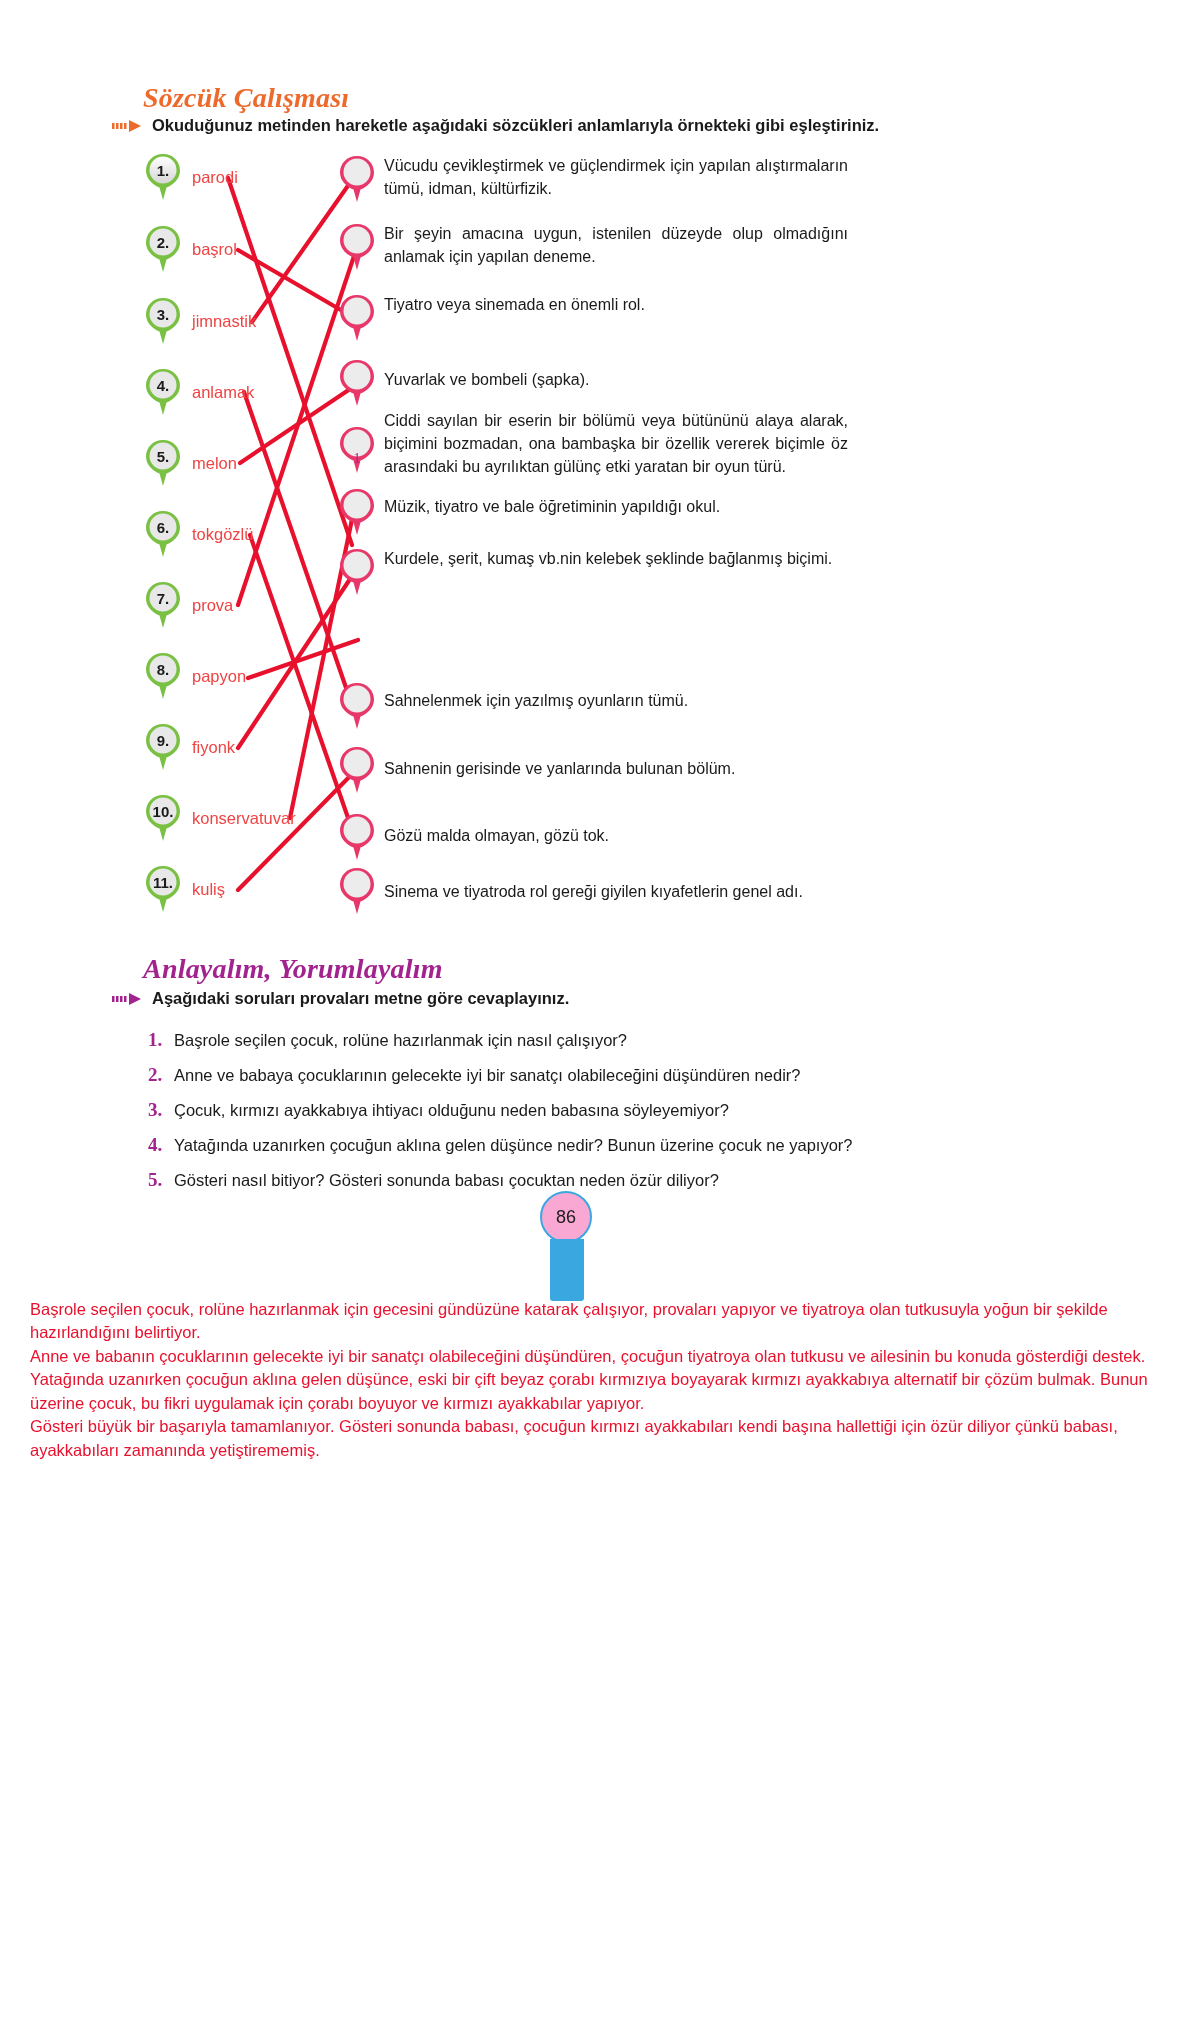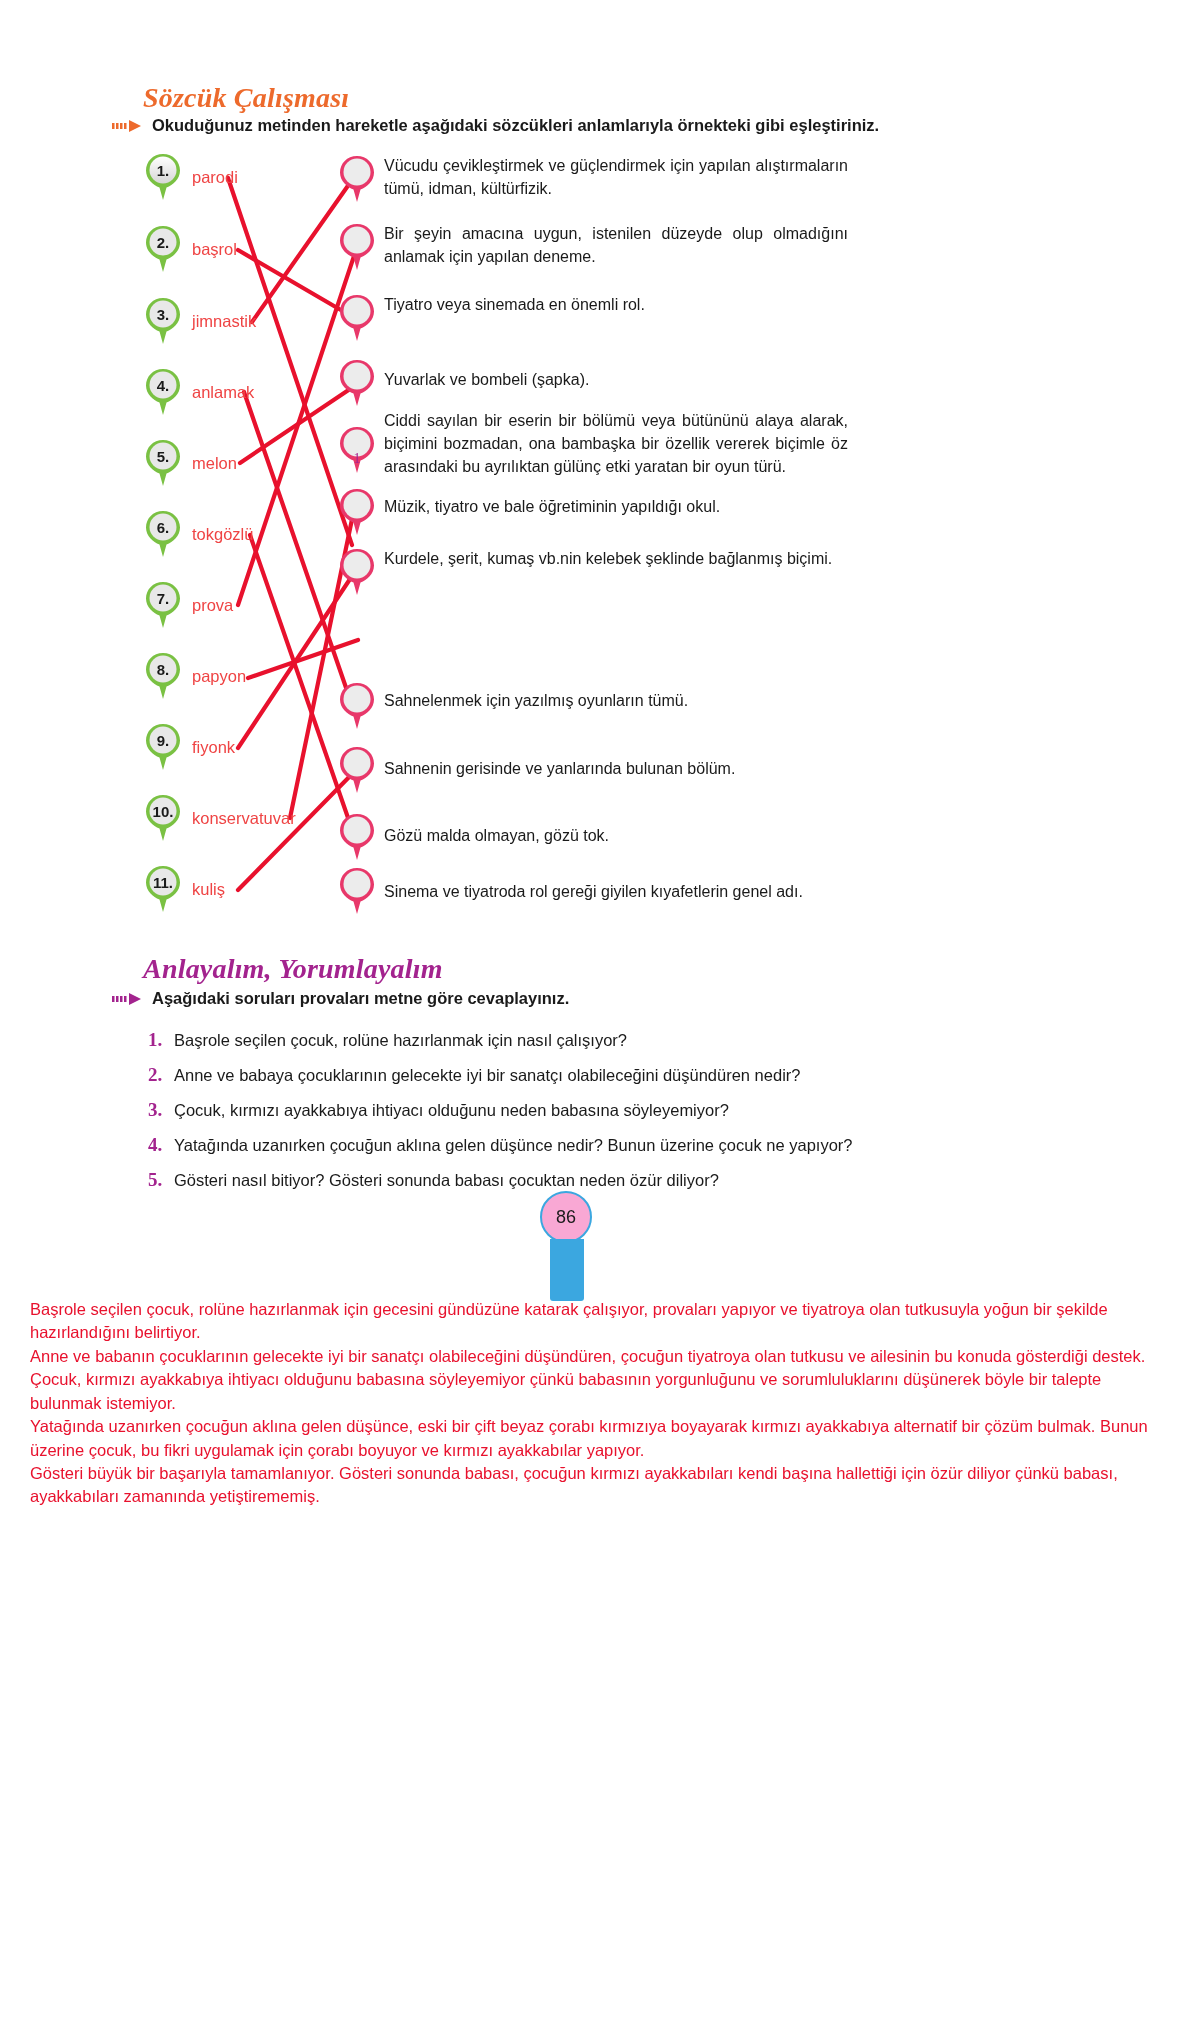--- a/index.html
+++ b/index.html
@@ -508,18 +508,17 @@
   </div>
 
   <div id="page-tab">
     <div class="circle">86</div>
     <div class="stem"></div>
   </div>
 
   <div id="answers">
     <p>Başrole seçilen çocuk, rolüne hazırlanmak için gecesini gündüzüne katarak çalışıyor, provaları yapıyor ve tiyatroya olan tutkusuyla yoğun bir şekilde hazırlandığını belirtiyor.</p>
     <p>Anne ve babanın çocuklarının gelecekte iyi bir sanatçı olabileceğini düşündüren, çocuğun tiyatroya olan tutkusu ve ailesinin bu konuda gösterdiği destek.</p>
-    <p>Çocuk, kırmızı ayakkabıya ihtiyacı olduğunu babasına söyleyemiyor çünkü babasının yorgunluğunu ve sorumluluklarını düşünerek böyle bir talepte bulunmak istemiyor.</p>
     <p>Yatağında uzanırken çocuğun aklına gelen düşünce, eski bir çift beyaz çorabı kırmızıya boyayarak kırmızı ayakkabıya alternatif bir çözüm bulmak. Bunun üzerine çocuk, bu fikri uygulamak için çorabı boyuyor ve kırmızı ayakkabılar yapıyor.</p>
     <p>Gösteri büyük bir başarıyla tamamlanıyor. Gösteri sonunda babası, çocuğun kırmızı ayakkabıları kendi başına hallettiği için özür diliyor çünkü babası, ayakkabıları zamanında yetiştirememiş.</p>
   </div>
 
 </div>
 
 </body></html>

